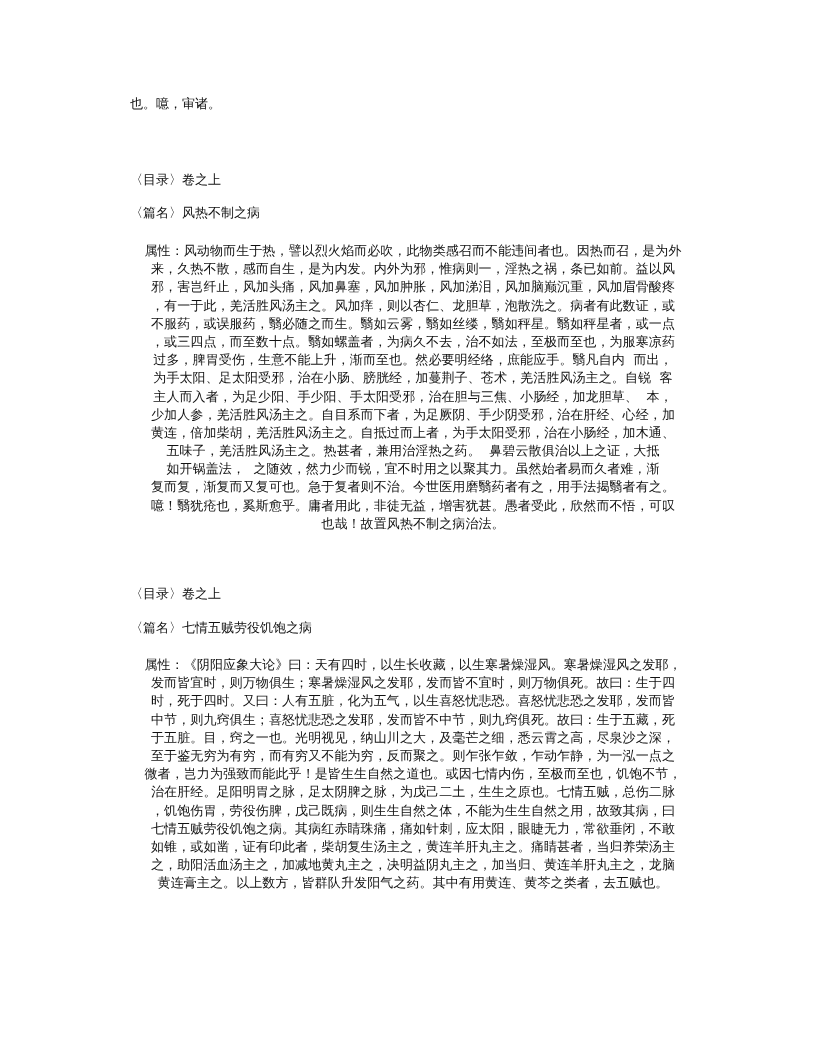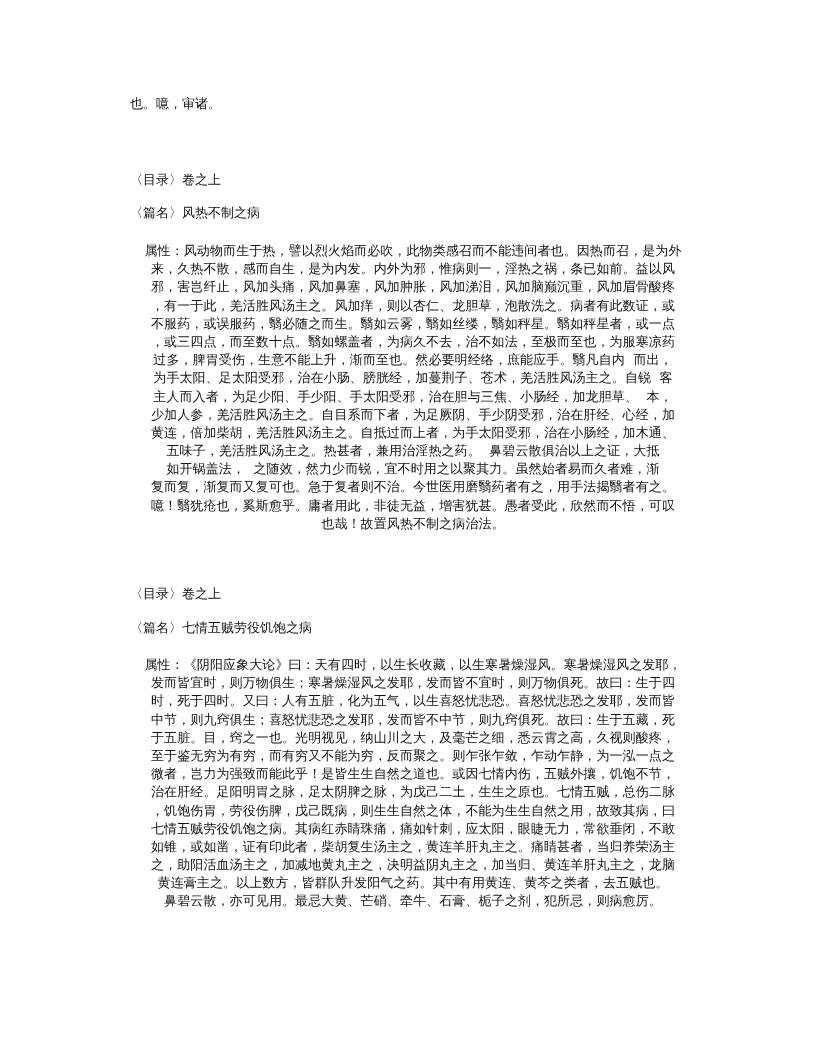--- a/index.html
+++ b/index.html
@@ -37,24 +37,23 @@
       <span class="bl">也哉！故置风热不制之病治法。</span>
     </div>
 
   <div class="line" style="top:585px;">〈目录〉卷之上</div>
   <div class="line" style="top:619px;">〈篇名〉七情五贼劳役饥饱之病</div>
   <div class="body-block" style="top:656px;">
       <span class="bl">属性：《阴阳应象大论》曰：天有四时，以生长收藏，以生寒暑燥湿风。寒暑燥湿风之发耶，</span>
       <span class="bl">发而皆宜时，则万物俱生；寒暑燥湿风之发耶，发而皆不宜时，则万物俱死。故曰：生于四</span>
       <span class="bl">时，死于四时。又曰：人有五脏，化为五气，以生喜怒忧悲恐。喜怒忧悲恐之发耶，发而皆</span>
       <span class="bl">中节，则九窍俱生；喜怒忧悲恐之发耶，发而皆不中节，则九窍俱死。故曰：生于五藏，死</span>
-      <span class="bl">于五脏。目，窍之一也。光明视见，纳山川之大，及毫芒之细，悉云霄之高，久视则酸疼，</span>
+      <span class="bl">于五脏。目，窍之一也。光明视见，纳山川之大，及毫芒之细，悉云霄之高，尽泉沙之深，</span>
       <span class="bl">至于鉴无穷为有穷，而有穷又不能为穷，反而聚之。则乍张乍敛，乍动乍静，为一泓一点之</span>
-      <span class="bl">微者，岂力为强致而能此乎！是皆生生自然之道也。或因七情内伤，五贼外攘，饥饱不节，</span>
+      <span class="bl">微者，岂力为强致而能此乎！是皆生生自然之道也。或因七情内伤，至极而至也，饥饱不节，</span>
       <span class="bl">治在肝经。足阳明胃之脉，足太阴脾之脉，为戊己二土，生生之原也。七情五贼，总伤二脉</span>
       <span class="bl">，饥饱伤胃，劳役伤脾，戊己既病，则生生自然之体，不能为生生自然之用，故致其病，曰</span>
       <span class="bl">七情五贼劳役饥饱之病。其病红赤睛珠痛，痛如针刺，应太阳，眼睫无力，常欲垂闭，不敢</span>
       <span class="bl">如锥，或如凿，证有印此者，柴胡复生汤主之，黄连羊肝丸主之。痛睛甚者，当归养荣汤主</span>
       <span class="bl">之，助阳活血汤主之，加减地黄丸主之，决明益阴丸主之，加当归、黄连羊肝丸主之，龙脑</span>
       <span class="bl">黄连膏主之。以上数方，皆群队升发阳气之药。其中有用黄连、黄芩之类者，去五贼也。</span>
-      <span class="bl">鼻碧云散，亦可见用。最忌大黄、芒硝、牵牛、石膏、栀子之剂，犯所忌，则病愈厉。</span>
     </div>
 </div>
 
 </body></html>

